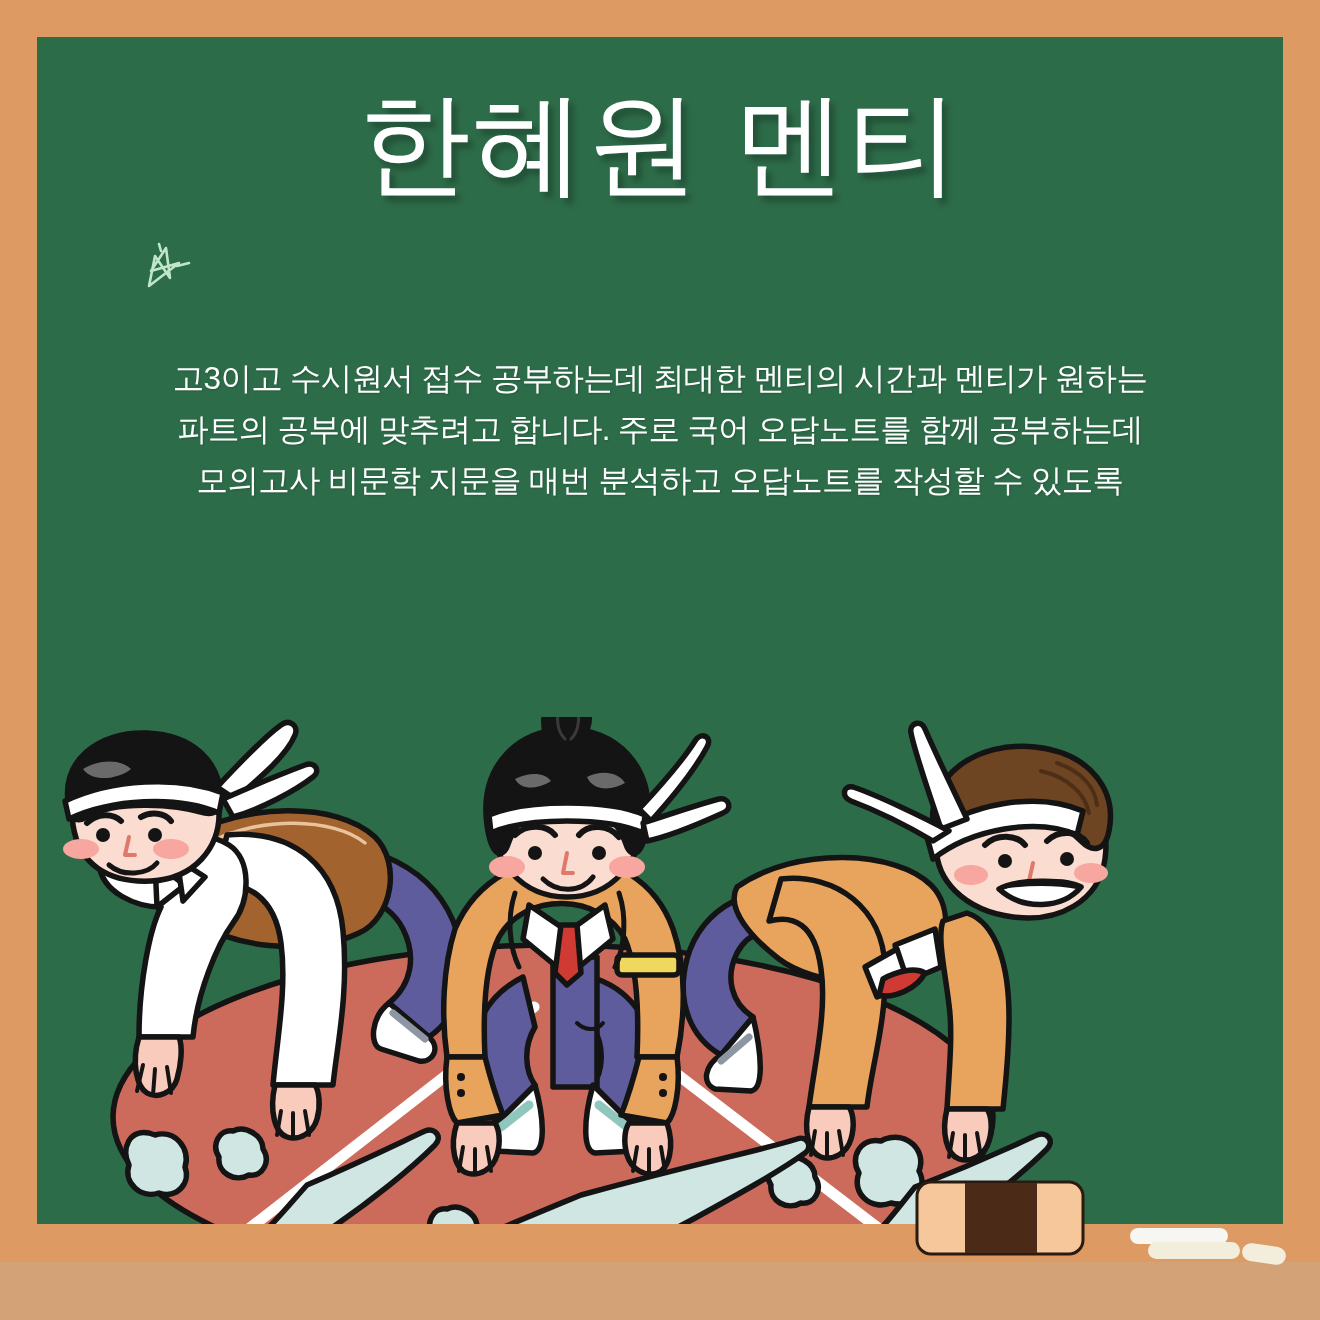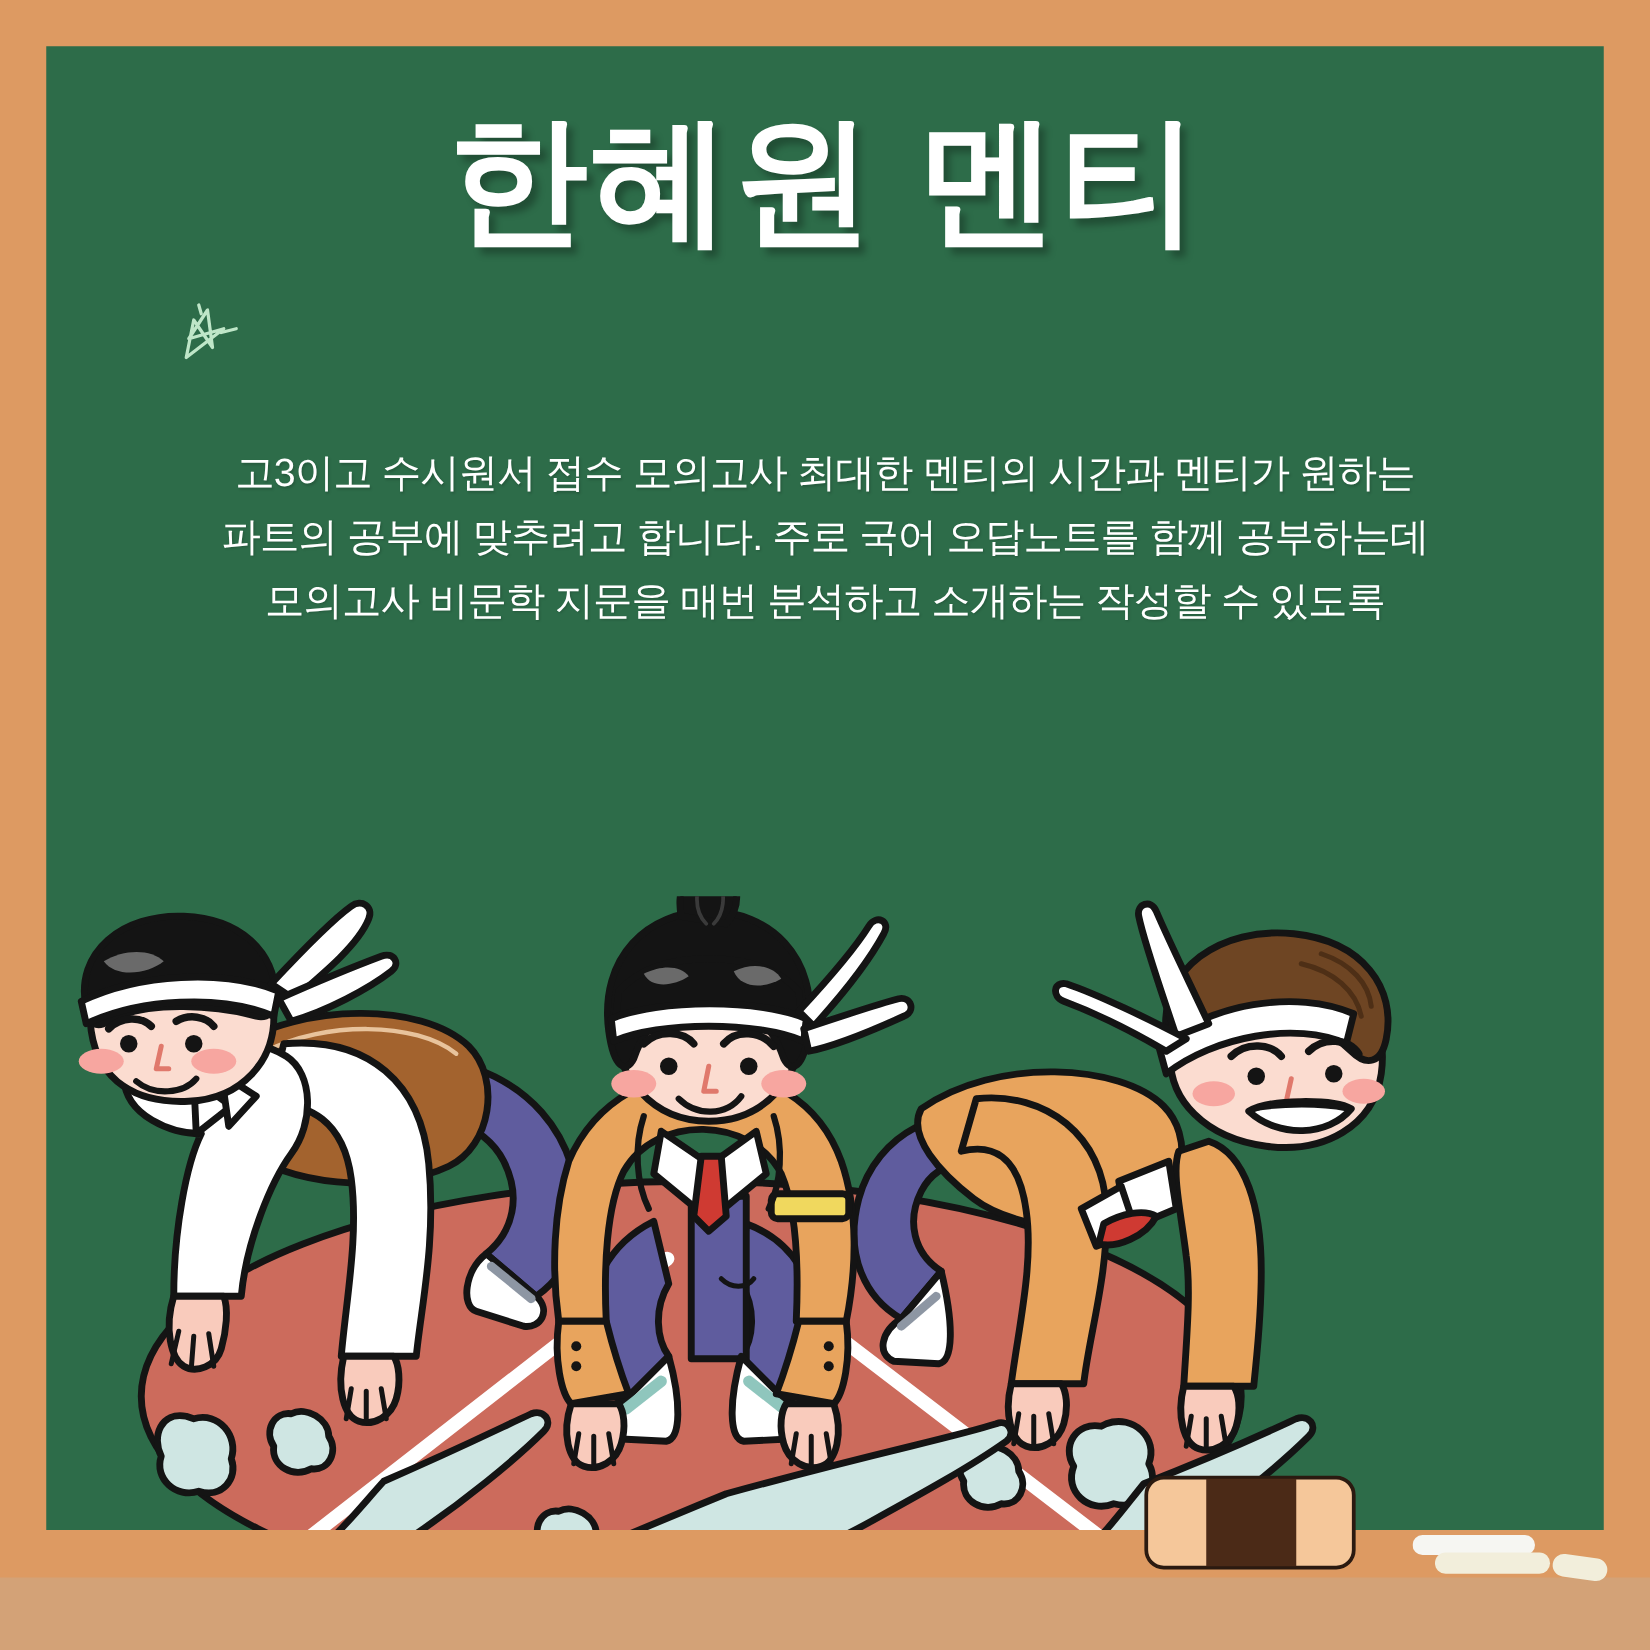--- a/index.html
+++ b/index.html
@@ -18,21 +18,21 @@
   #board {
     position:absolute;
     left:37px; top:37px; right:37px; bottom:96px;
     background:#2d6c49;
     overflow:hidden;
   }
   
   #title {
     position:absolute; left:0; right:0; top:48px;
     text-align:center;
-    font-size:112px; line-height:1.05; font-weight:bold;
+    font-size:112px; line-height:1.05; font-weight:normal;
     color:#ffffff;
     letter-spacing:2px;
     text-shadow:5px 6px 6px rgba(0,0,0,.28);
   }
   
   #subtitle-row {
     position:absolute; left:98px; top:205px;
     display:flex; align-items:flex-end; gap:6px;
   }
   #sparkle-icon { width:58px; height:62px; display:block; margin-bottom:14px; }
@@ -75,23 +75,23 @@
       <svg id="sparkle-icon" viewBox="0 0 58 62">
         <g fill="none" stroke="#bfe6c8" stroke-width="2.6" stroke-linecap="round" stroke-linejoin="round">
           <path d="M31 6 L16 29 L44 21 L14 44 L20 14 L35 36 Z"></path>
           <path d="M42 24 L54 21"></path>
           <path d="M24 2 L26 9"></path>
         </g>
       </svg>
     </div>
 
     <div id="body-text">
-      <div>고3이고 수시원서 접수 모의고사 최대한 멘티의 시간과 멘티가 원하는</div>
+      <div>고3이고 수시원서 접수 공부하는데 최대한 멘티의 시간과 멘티가 원하는</div>
       <div>파트의 공부에 맞추려고 합니다.  주로 국어 오답노트를 함께 공부하는데</div>
-      <div>모의고사 비문학 지문을 매번 분석하고 소개하는 작성할 수 있도록</div>
+      <div>모의고사 비문학 지문을 매번 분석하고 오답노트를 작성할 수 있도록</div>
     </div>
 
     <svg id="illus" viewBox="0 0 1246 548">
       <g stroke="#141414" stroke-width="5.5" stroke-linecap="round" stroke-linejoin="round">
 
         <ellipse cx="516" cy="400" rx="440" ry="172" fill="#cc6b5c"></ellipse>
 
         <path d="M497 290 L150 560" fill="none" stroke="#ffffff" stroke-width="11"></path>
         <path d="M560 296 L905 560" fill="none" stroke="#ffffff" stroke-width="11"></path>
 

